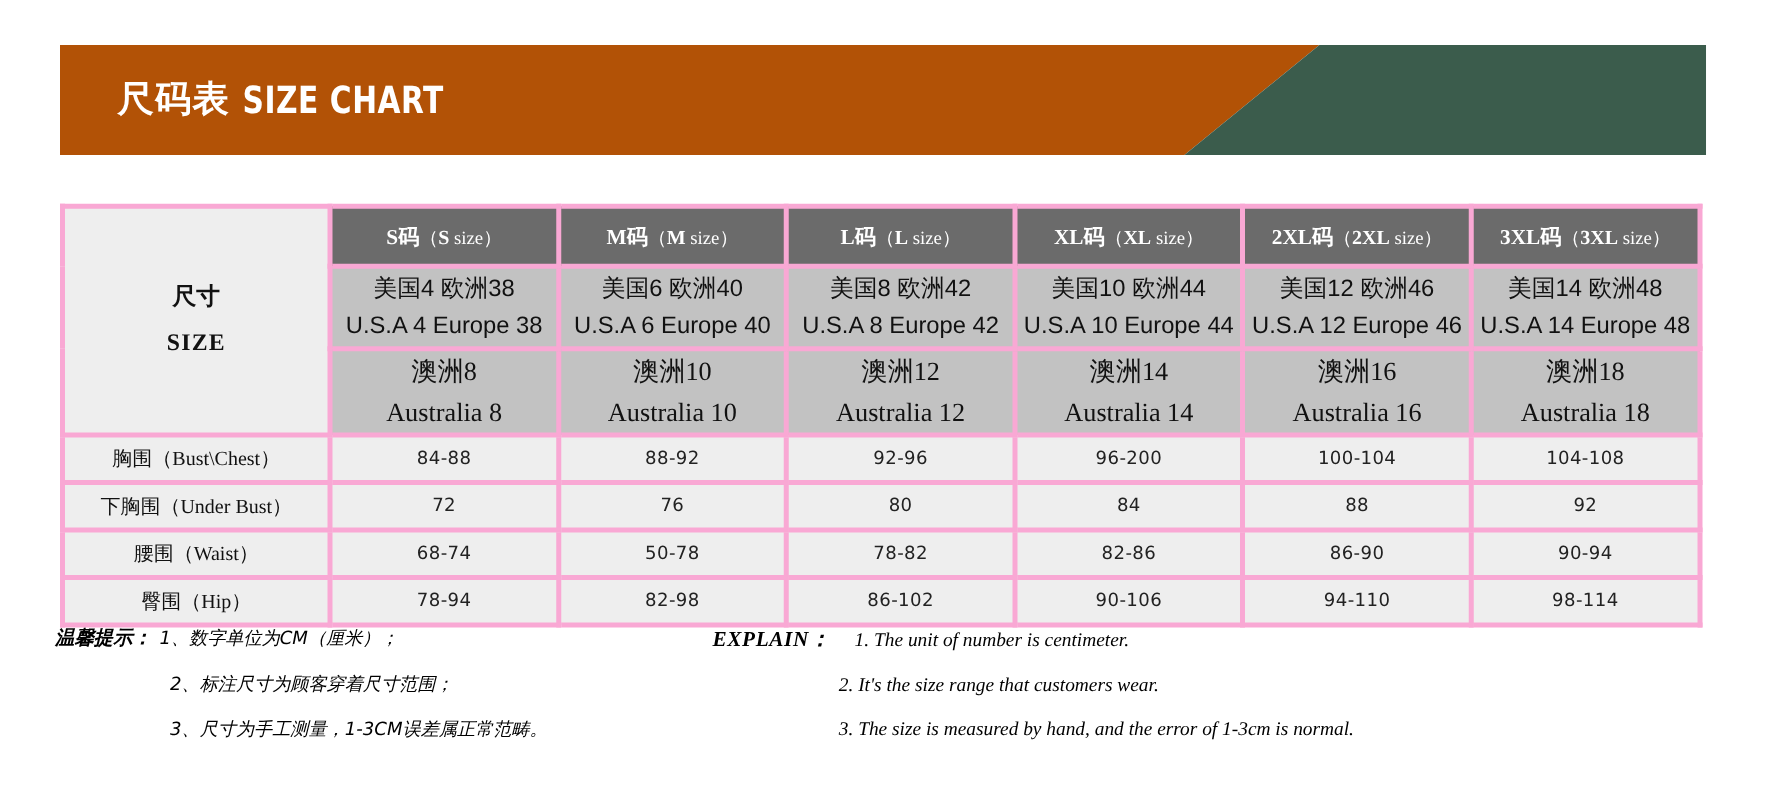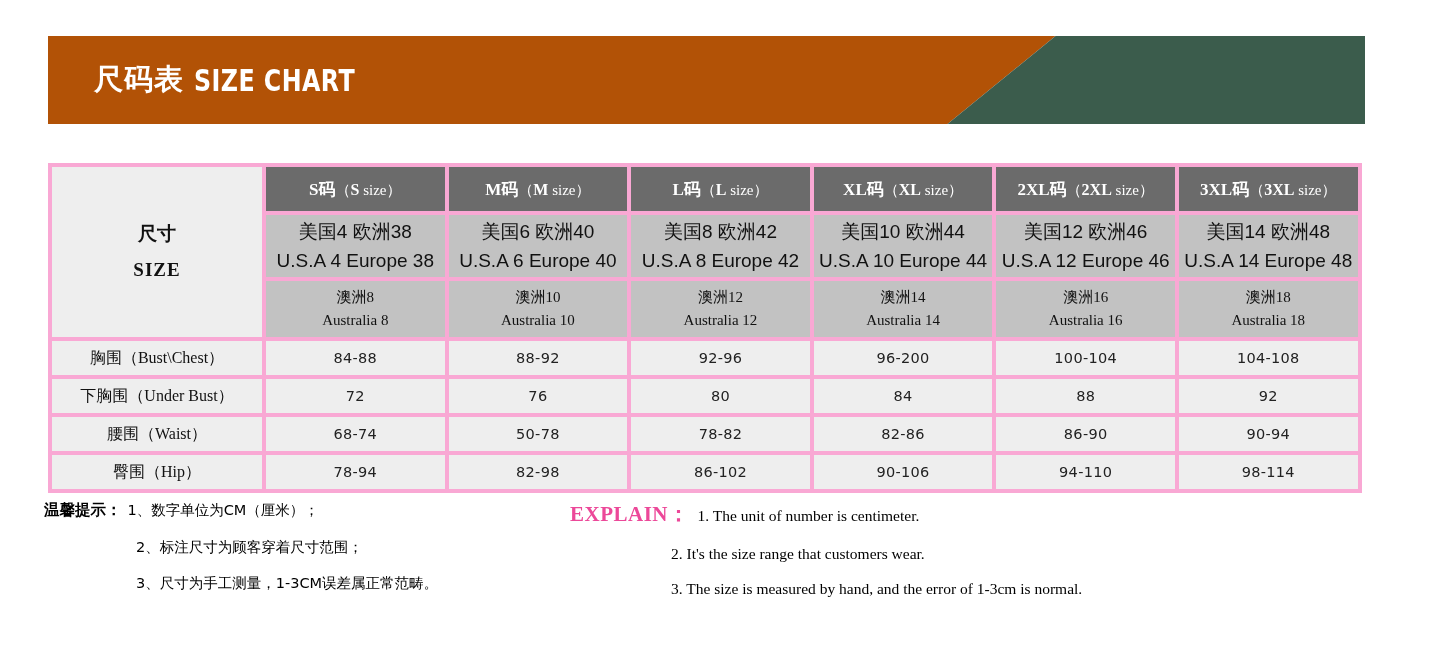--- a/index.html
+++ b/index.html
@@ -117,21 +117,21 @@
     color: #111111;
     line-height: 1.55;
     font-family: Liberation Sans, sans-serif;
   }
   td.region-cell .r1 { display: block; }
   td.region-cell .r2 { display: block; }
 
   td.aus-cell {
     background: #c2c2c2;
     height: 56px;
-    font-size: 15px;
+    font-size: 21px;
     color: #111111;
     line-height: 1.55;
     font-family: "Liberation Serif", serif;
   }
   td.aus-cell .r1 { display: block; }
   td.aus-cell .r2 { display: block; }
 
   td.row-label {
     background: #eeeeee;
     height: 34px;
@@ -148,20 +148,21 @@
     letter-spacing: 0.3px;
   }
 
   
   #notes {
     position: absolute;
     left: 0;
     top: 500px;
     width: 1431px;
     height: 140px;
+    font-style: italic;
   }
   .note-col {
     position: absolute;
     top: 0;
   }
   #note-cn { left: 44px; width: 520px; }
   #note-en { left: 570px; width: 760px; }
 
   .note-line {
     display: flex;
@@ -172,23 +173,23 @@
   .note-heading {
     font-family: "DejaVu Sans", sans-serif;
     font-weight: bold;
     font-size: 15.5px;
     color: #000000;
     margin-right: 6px;
   }
   .note-heading-en {
     font-family: "Liberation Serif", serif;
     font-weight: bold;
-    font-size: 21px;
-    color: #ec4899;
-    margin-right: 8px;
+    font-size: 17px;
+    color: #000000;
+    margin-right: 19px;
     letter-spacing: 0.5px;
   }
   .note-spacer-cn { display: inline-block; width: 92px; }
   .note-spacer-en { display: inline-block; width: 101px; }
   .note-text {
     font-family: "DejaVu Sans", sans-serif;
     font-size: 14.5px;
     color: #000000;
   }
   .note-text-en {

